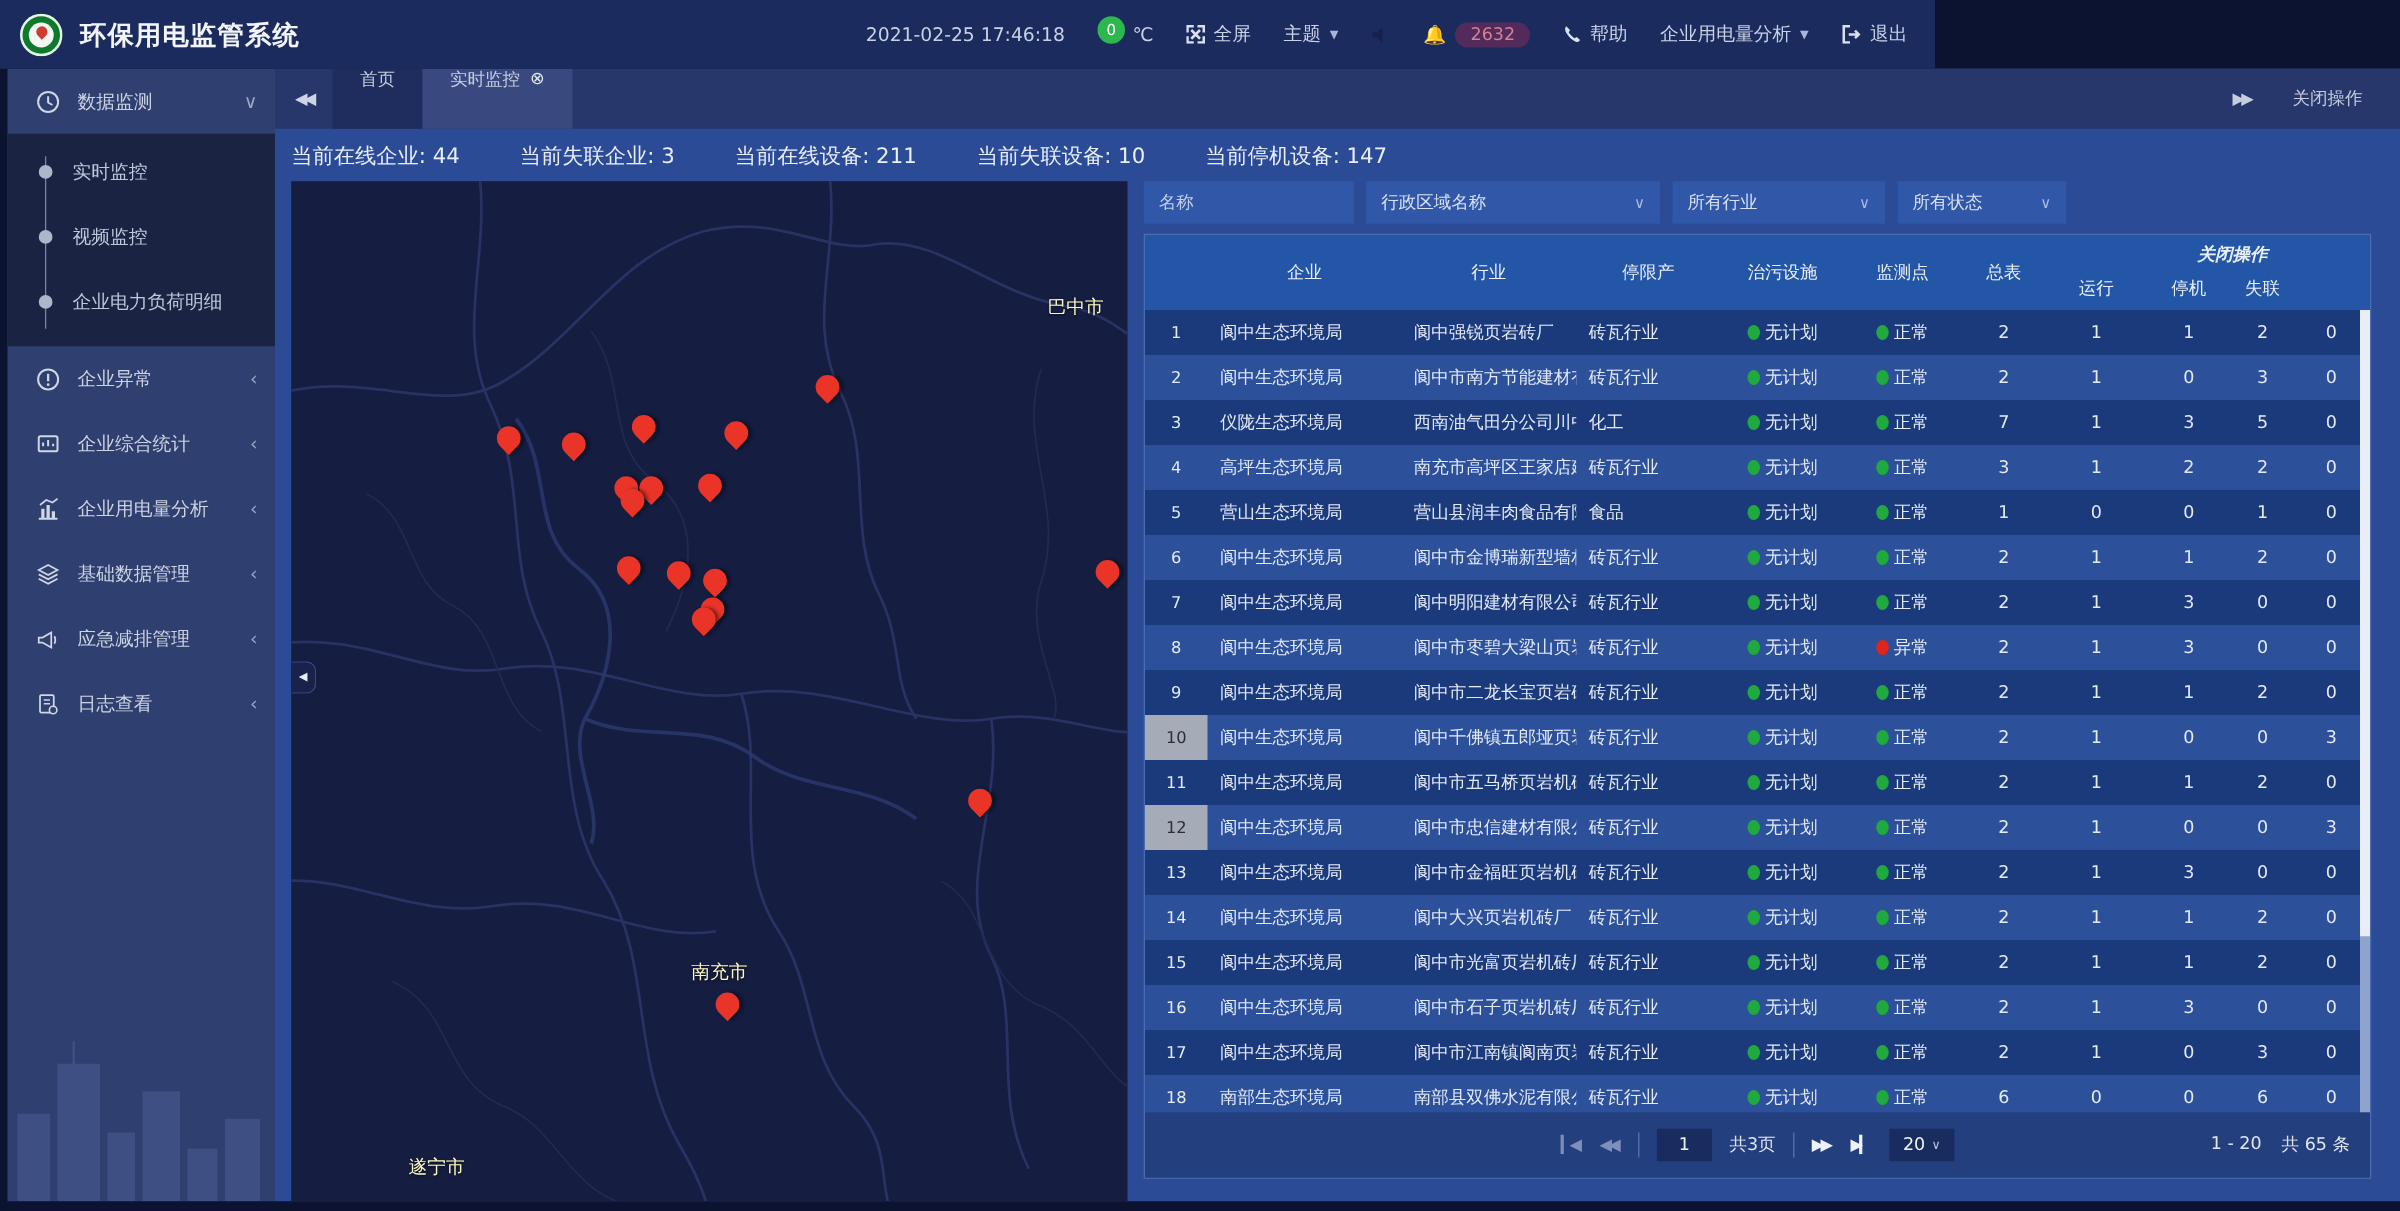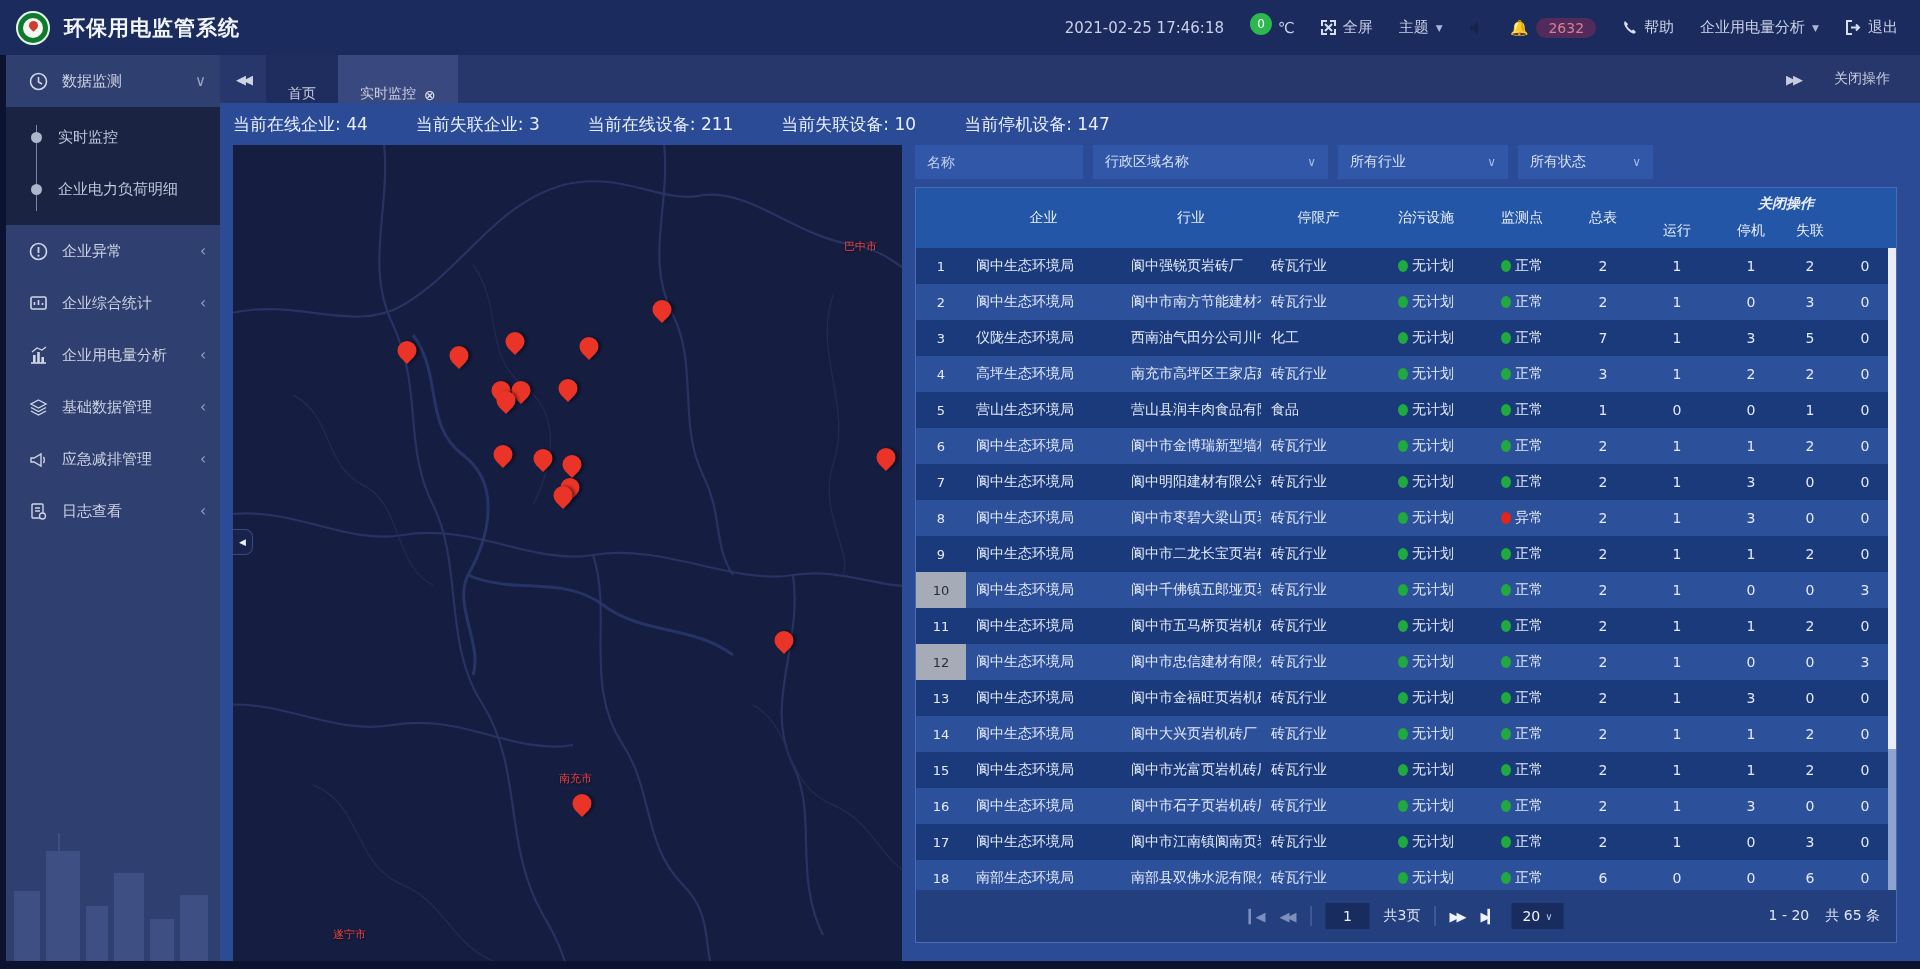--- a/index.html
+++ b/index.html
@@ -1,21 +1,21 @@
 <!DOCTYPE html>
 <html><head>
 <meta charset="utf-8">
 <style>
   * { margin:0; padding:0; box-sizing:border-box; }
   html,body { width:1920px; height:969px; overflow:hidden; background:#0b1331;
     font-family:"DejaVu Sans","Liberation Sans",sans-serif; }
   .app { position:relative; width:1920px; height:969px; }
 
   
-  .topbar { position:absolute; left:0; top:0; width:1920px; height:55px; background:#1b2b5e;
+  .topbar { position:absolute; left:0; top:0; width:1548px; height:55px; background:#1b2b5e;
     display:flex; align-items:center; justify-content:space-between; padding:0 22px 0 16px; z-index:30; }
   .brand { display:flex; align-items:center; gap:14px; }
   .logo { width:34px; height:34px; border-radius:50%; background:#0f7a2e; position:relative;
     box-shadow:0 0 0 2px #e8f5e9 inset; }
   .logo::before { content:""; position:absolute; left:7px; top:7px; width:20px; height:20px;
     border-radius:50%; background:#f2f7f2; }
   .logo::after { content:""; position:absolute; left:13px; top:10px; width:9px; height:9px;
     border-radius:50% 50% 50% 0; background:#d23b2f; transform:rotate(-45deg); }
   .app-title { color:#f2f5fb; font-size:21px; font-weight:bold; letter-spacing:1px; }
   .topbar-right { display:flex; align-items:center; gap:26px; color:#c9d1e6; font-size:15px; }
@@ -50,37 +50,37 @@
   .skyline { position:absolute; left:0; bottom:8px; width:214px; height:130px; opacity:.35; }
   .skyline div { position:absolute; bottom:0; background:#5a6ea8; }
 
   
   .content { position:relative; flex:1; background:#2b4b96; }
 
   
   .tabstrip { position:absolute; left:0; top:0; right:0; height:48px; background:#27366b;
     display:flex; align-items:center; color:#c6cdde; font-size:14px; }
   .tab-nav { width:46px; text-align:center; font-size:13px; letter-spacing:-3px; color:#cdd4e6; cursor:pointer; }
-  .tab { height:48px; display:flex; align-items:flex-end; padding:0 22px; cursor:pointer; gap:8px; }
+  .tab { height:48px; display:flex; align-items:flex-start; padding:0 22px; cursor:pointer; gap:8px; }
   .tab.t-idle { background:#1f2d5e; }
   .tab.t-active { background:#39497f; }
   .tab .t-close { font-size:14px; color:#e3e8f5; }
   .tab-right { margin-left:auto; display:flex; align-items:center; gap:34px; padding-right:30px; }
   .tab-right .fwd { letter-spacing:-3px; font-size:13px; cursor:pointer; }
   .close-ops { cursor:pointer; }
 
   
   .statsbar { position:absolute; left:13px; top:48px; right:0; height:42px;
     display:flex; align-items:center; gap:48px; color:#e8eefb; font-size:17px; }
   .stat { white-space:nowrap; }
 
   
   .map { position:absolute; left:13px; top:90px; width:669px; height:816px; background:#151d40; overflow:hidden; }
   .map svg.roads { position:absolute; inset:0; }
-  .city-label { position:absolute; color:#ef4444; font-size:11px; transform:translate(-50%,-50%);
+  .city-label { position:absolute; color:#fef9c3; font-size:15px; transform:translate(-50%,-50%);
     text-shadow:0 1px 2px rgba(0,0,0,.6); white-space:nowrap; }
   .pin { position:absolute; width:19px; height:19px; background:#ea3428; border-radius:50% 50% 50% 0;
     transform:translate(-50%,-100%) rotate(-45deg); transform-origin:50% 50%;
     box-shadow:2px 2px 3px rgba(0,0,0,.45); cursor:pointer; }
   .map-collapse { position:absolute; left:0; top:384px; width:20px; height:26px; background:#18224a;
     border:1px solid #39497f; border-left:none; border-radius:0 8px 8px 0; color:#e8edf8;
     display:flex; align-items:center; justify-content:center; font-size:9px; cursor:pointer; z-index:5; }
 
   
   .right-panel { position:absolute; left:695px; top:90px; width:990px; height:816px; }
@@ -196,20 +196,24 @@
         <span class="s-chev">∨</span>
       </div>
       <div class="side-group">
         <div class="guide"></div>
         <div class="sub-item">
           <span class="dot"></span>
           <span>实时监控</span>
         </div>
         <div class="sub-item">
           <span class="dot"></span>
+          <span>视频监控</span>
+        </div>
+        <div class="sub-item">
+          <span class="dot"></span>
           <span>企业电力负荷明细</span>
         </div>
       </div>
       <div class="side-item">
         <span class="s-icon">
           <svg width="19" height="19" viewBox="0 0 19 19">
               <circle cx="9.5" cy="9.5" r="8" stroke="#cfd6e6" stroke-width="1.6" fill="none"></circle>
               <path d="M9.5 5 L9.5 11" stroke="#cfd6e6" stroke-width="1.8"></path>
               <circle cx="9.5" cy="13.7" r="1.1" fill="#cfd6e6"></circle>
             </svg>

